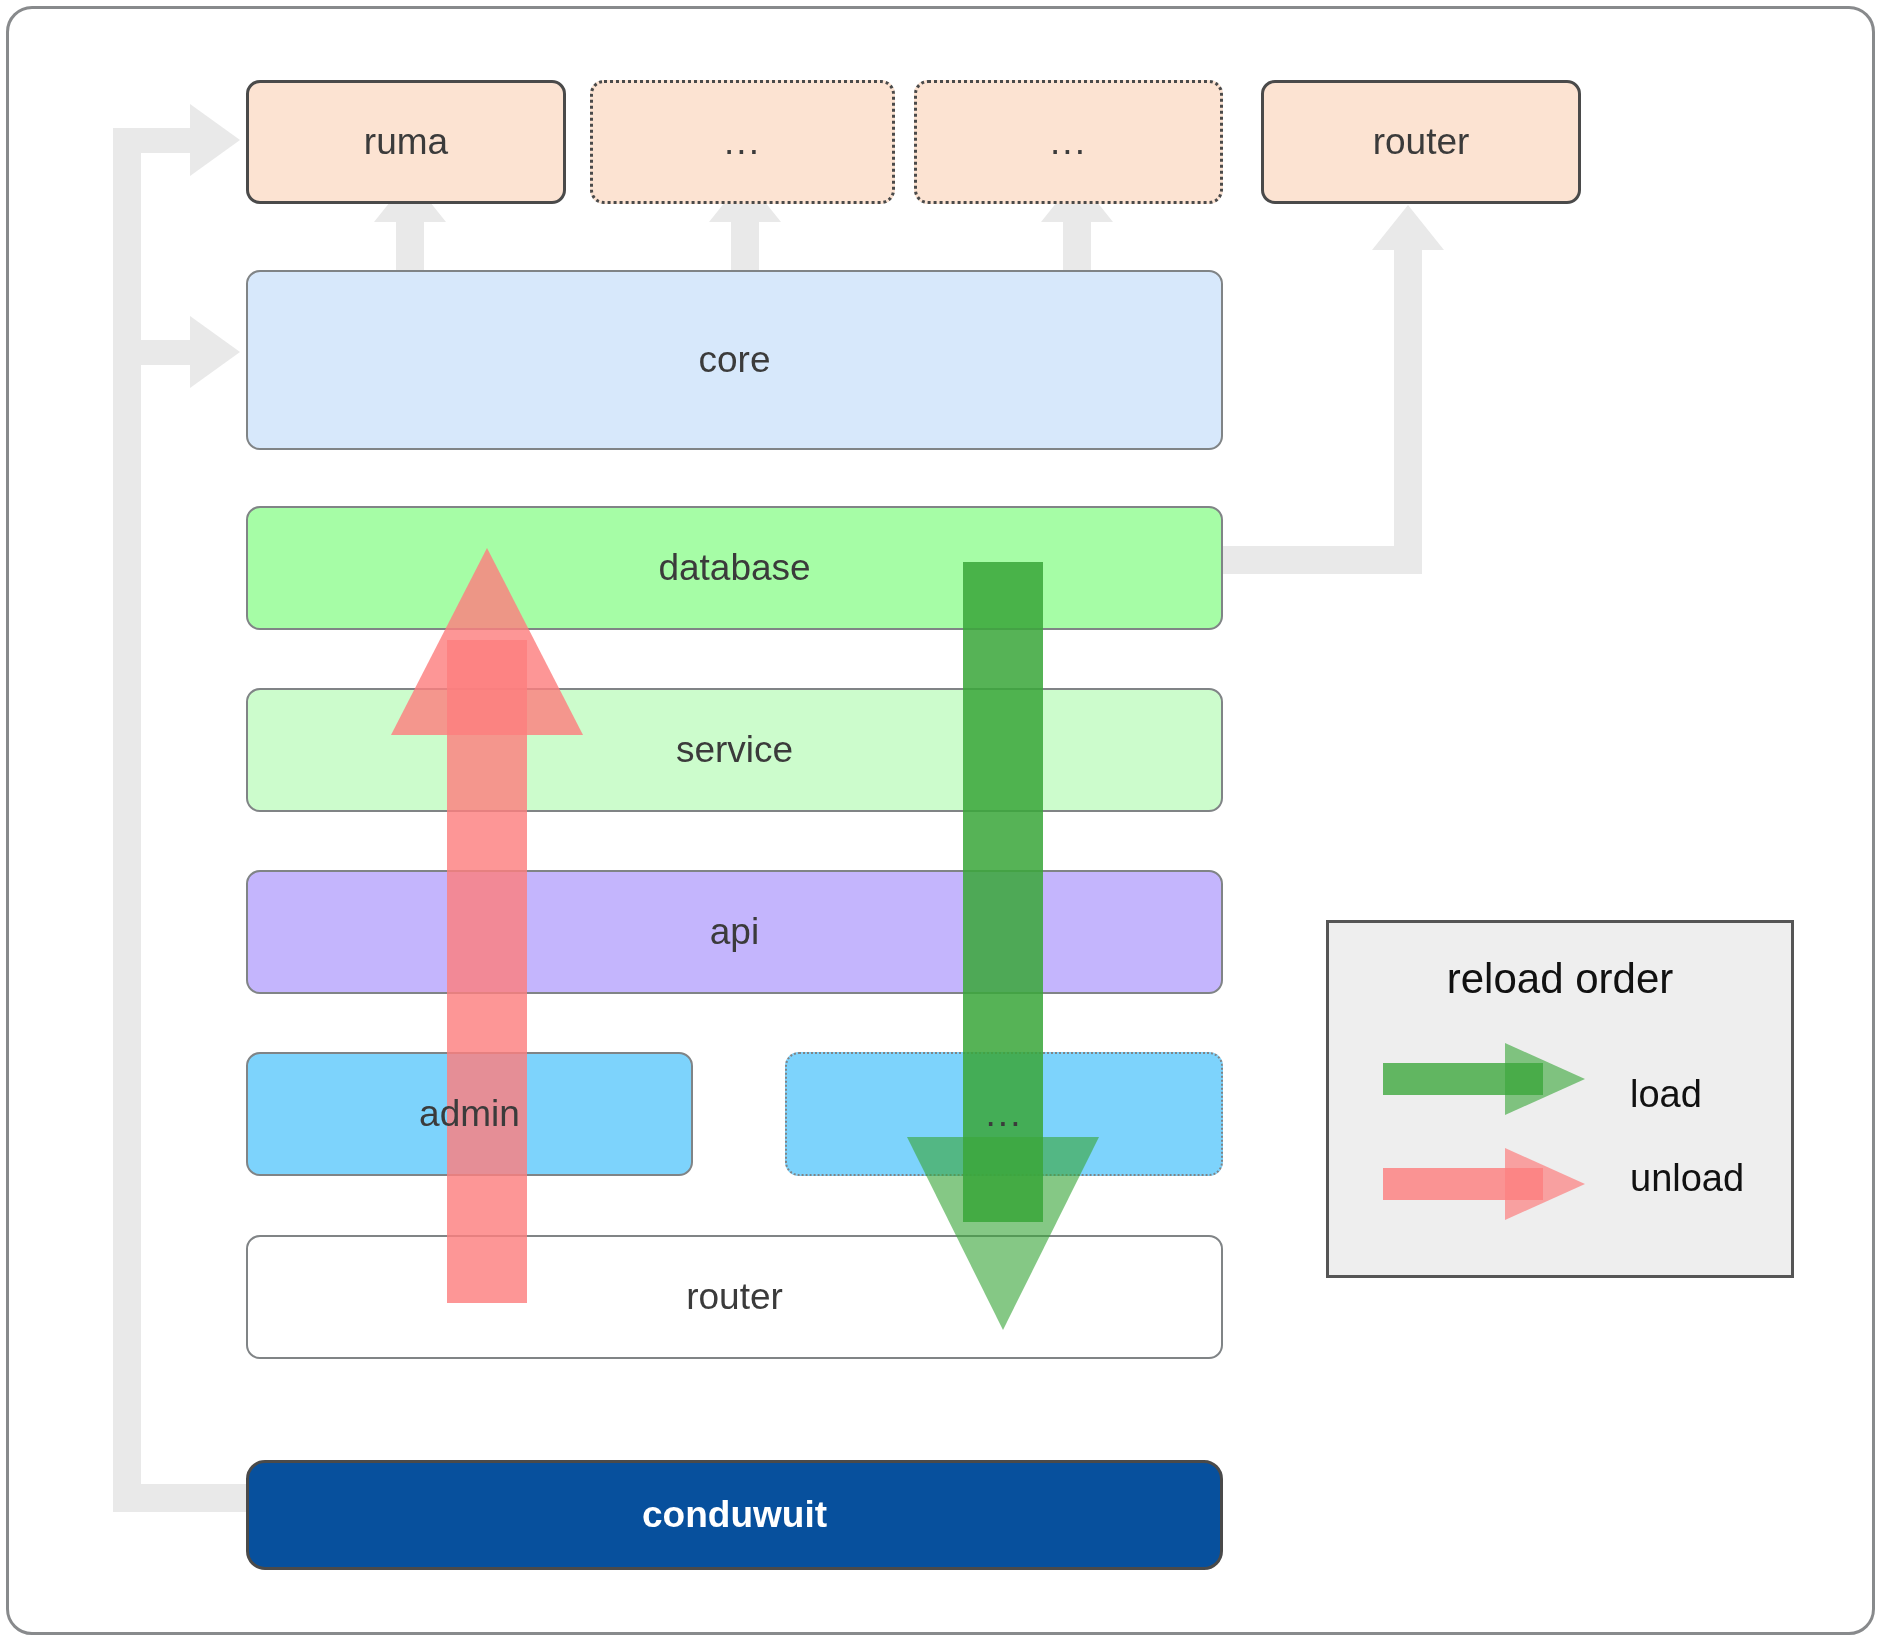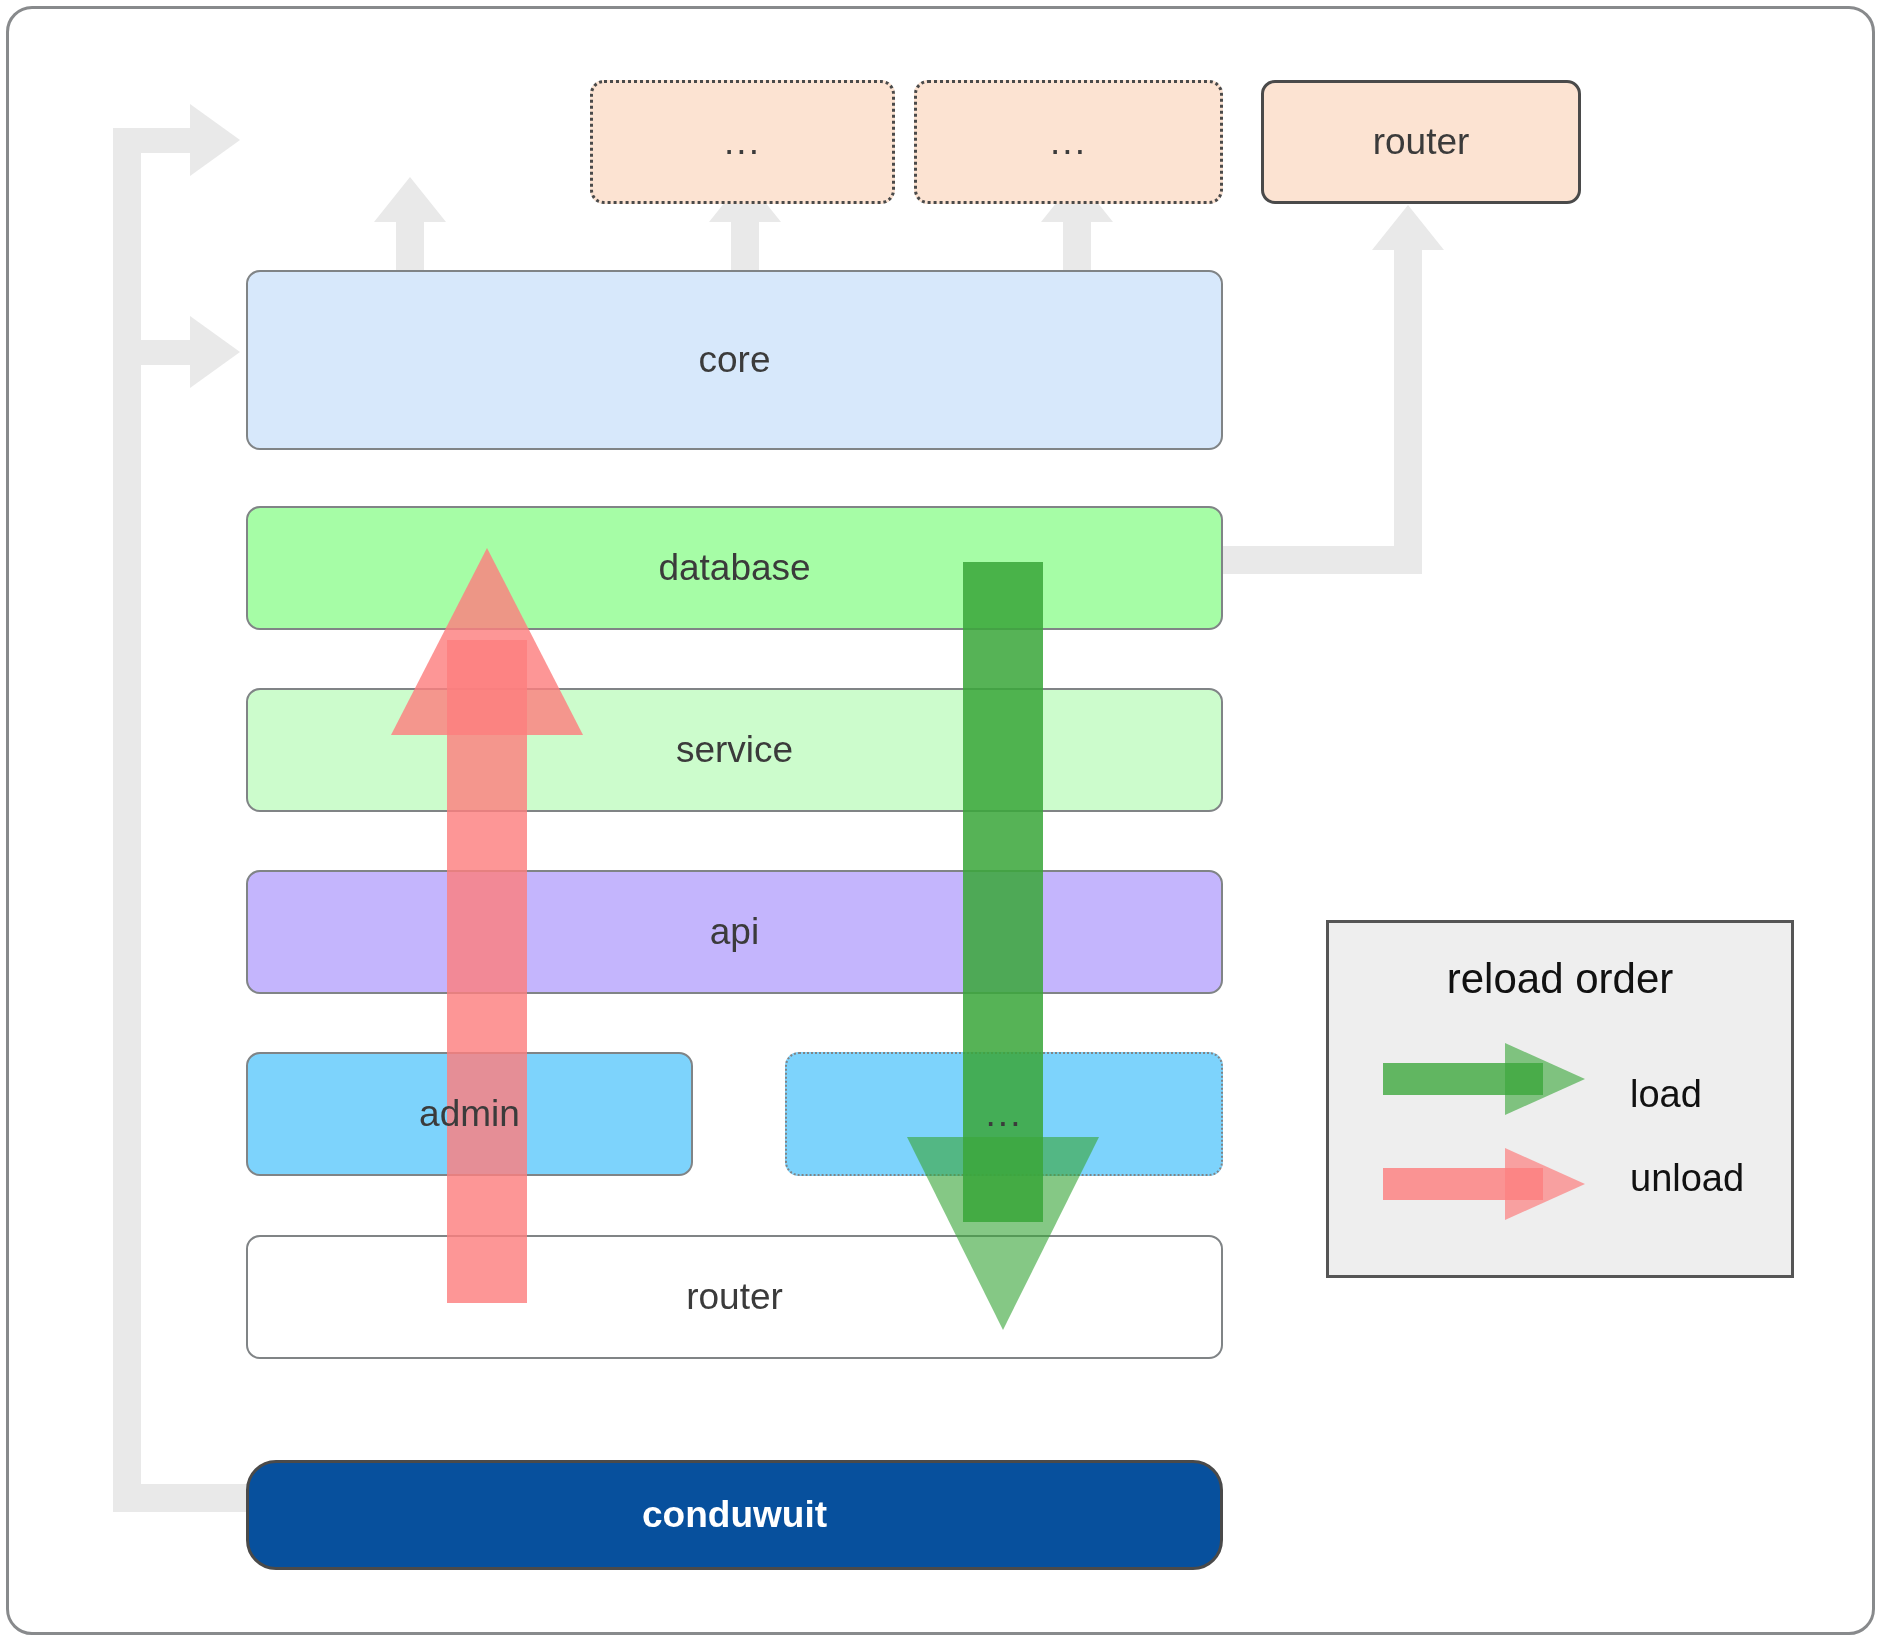--- a/index.html
+++ b/index.html
@@ -53,20 +53,23 @@
       <path d="M396,272 L396,222 L374,222 L410,177 L446,222 L424,222 L424,272 Z"></path>
 
       <path d="M731,272 L731,222 L709,222 L745,177 L781,222 L759,222 L759,272 Z"></path>
 
       <path d="M1063,272 L1063,222 L1041,222 L1077,177 L1113,222 L1091,222 L1091,272 Z"></path>
 
       <path d="M1222,546 L1394,546 L1394,250 L1372,250 L1408,205 L1444,250 L1422,250 L1422,574 L1222,574 Z"></path>
     </g>
   </svg>
 
+  <div class="node peach dark-border" style="left:246px;top:80px;width:320px;height:124px;">
+    <span class="lbl">ruma</span>
+  </div>
 
   <div class="node peach dotted-dark" style="left:590px;top:80px;width:305px;height:124px;">
     <span class="lbl dots">...</span>
   </div>
 
   <div class="node peach dotted-dark" style="left:914px;top:80px;width:309px;height:124px;">
     <span class="lbl dots">...</span>
   </div>
 
   <div class="node peach dark-border" style="left:1261px;top:80px;width:320px;height:124px;">
@@ -94,21 +97,21 @@
   </div>
 
   <div class="node g4 dotted-gray" style="left:785px;top:1052px;width:438px;height:124px;">
     <span class="lbl dots">...</span>
   </div>
 
   <div class="node white gray-border" style="left:246px;top:1235px;width:977px;height:124px;">
     <span class="lbl">router</span>
   </div>
 
-  <div class="node navy dark-border" style="left:246px;top:1460px;width:977px;height:110px;border-radius:30px;">
+  <div class="node navy dark-border" style="left:246px;top:1460px;width:977px;height:110px;border-radius:19px;">
     <span class="lbl">conduwuit</span>
   </div>
 
   <svg class="layer">
 
     <g>
       <rect x="447" y="640" width="80" height="663" fill="#fc7f7f" opacity="0.82"></rect>
       <polygon points="487,548 583,735 391,735" fill="#fc7f7f" opacity="0.82"></polygon>
     </g>
 

